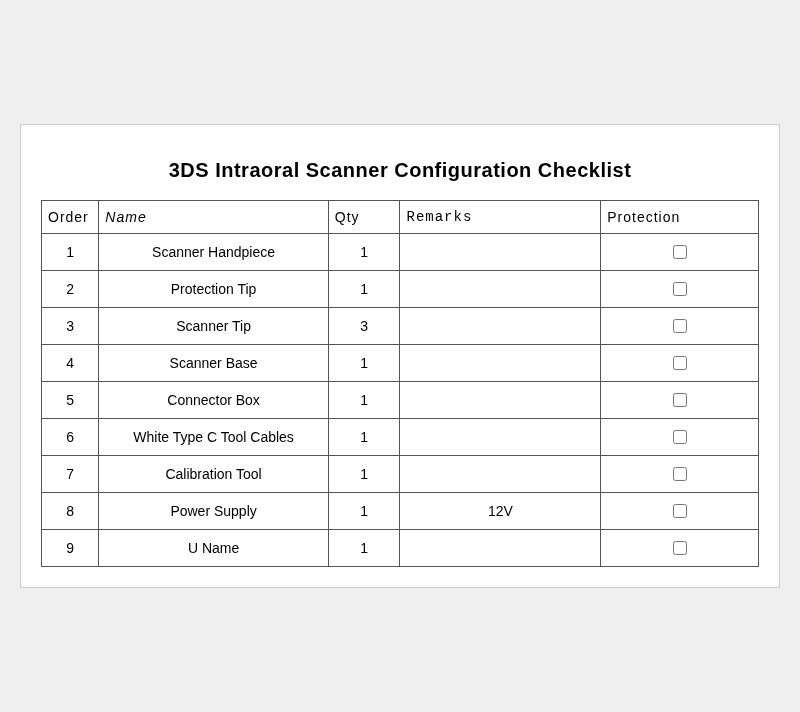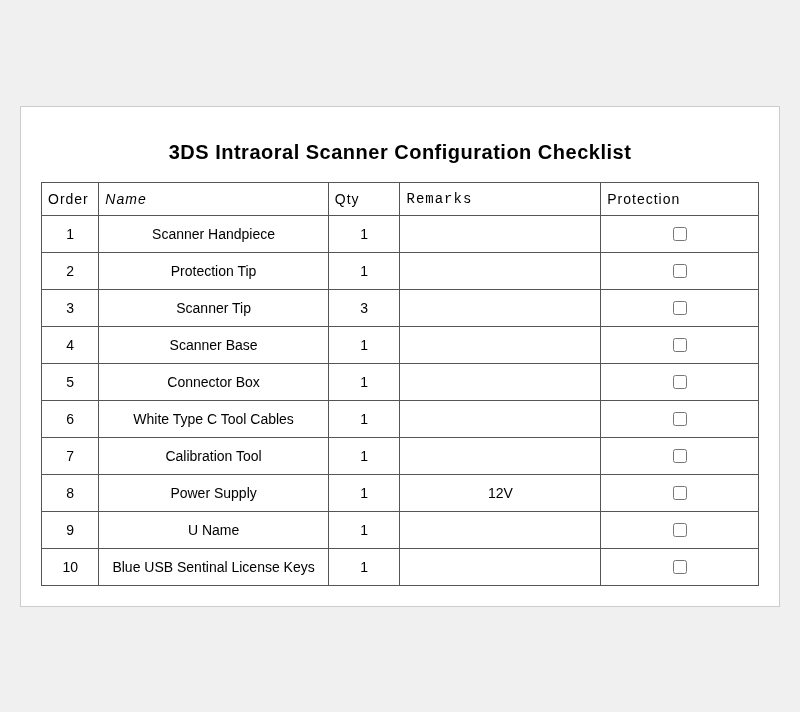--- a/index.html
+++ b/index.html
@@ -174,26 +174,15 @@
           <td>9</td>
           <td>U Name</td>
           <td>1</td>
           <td></td>
           <td>
             <div class="checkbox-cell">
               <input type="checkbox" style="width: 14px; height: 14px; cursor: pointer;">
             </div>
           </td>
         </tr>
-        <tr>
-          <td>10</td>
-          <td>Blue USB Sentinal License Keys</td>
-          <td>1</td>
-          <td></td>
-          <td>
-            <div class="checkbox-cell">
-              <input type="checkbox" style="width: 14px; height: 14px; cursor: pointer;">
-            </div>
-          </td>
-        </tr>
       </tbody>
   </table>
 </div>
 
 </body></html>

